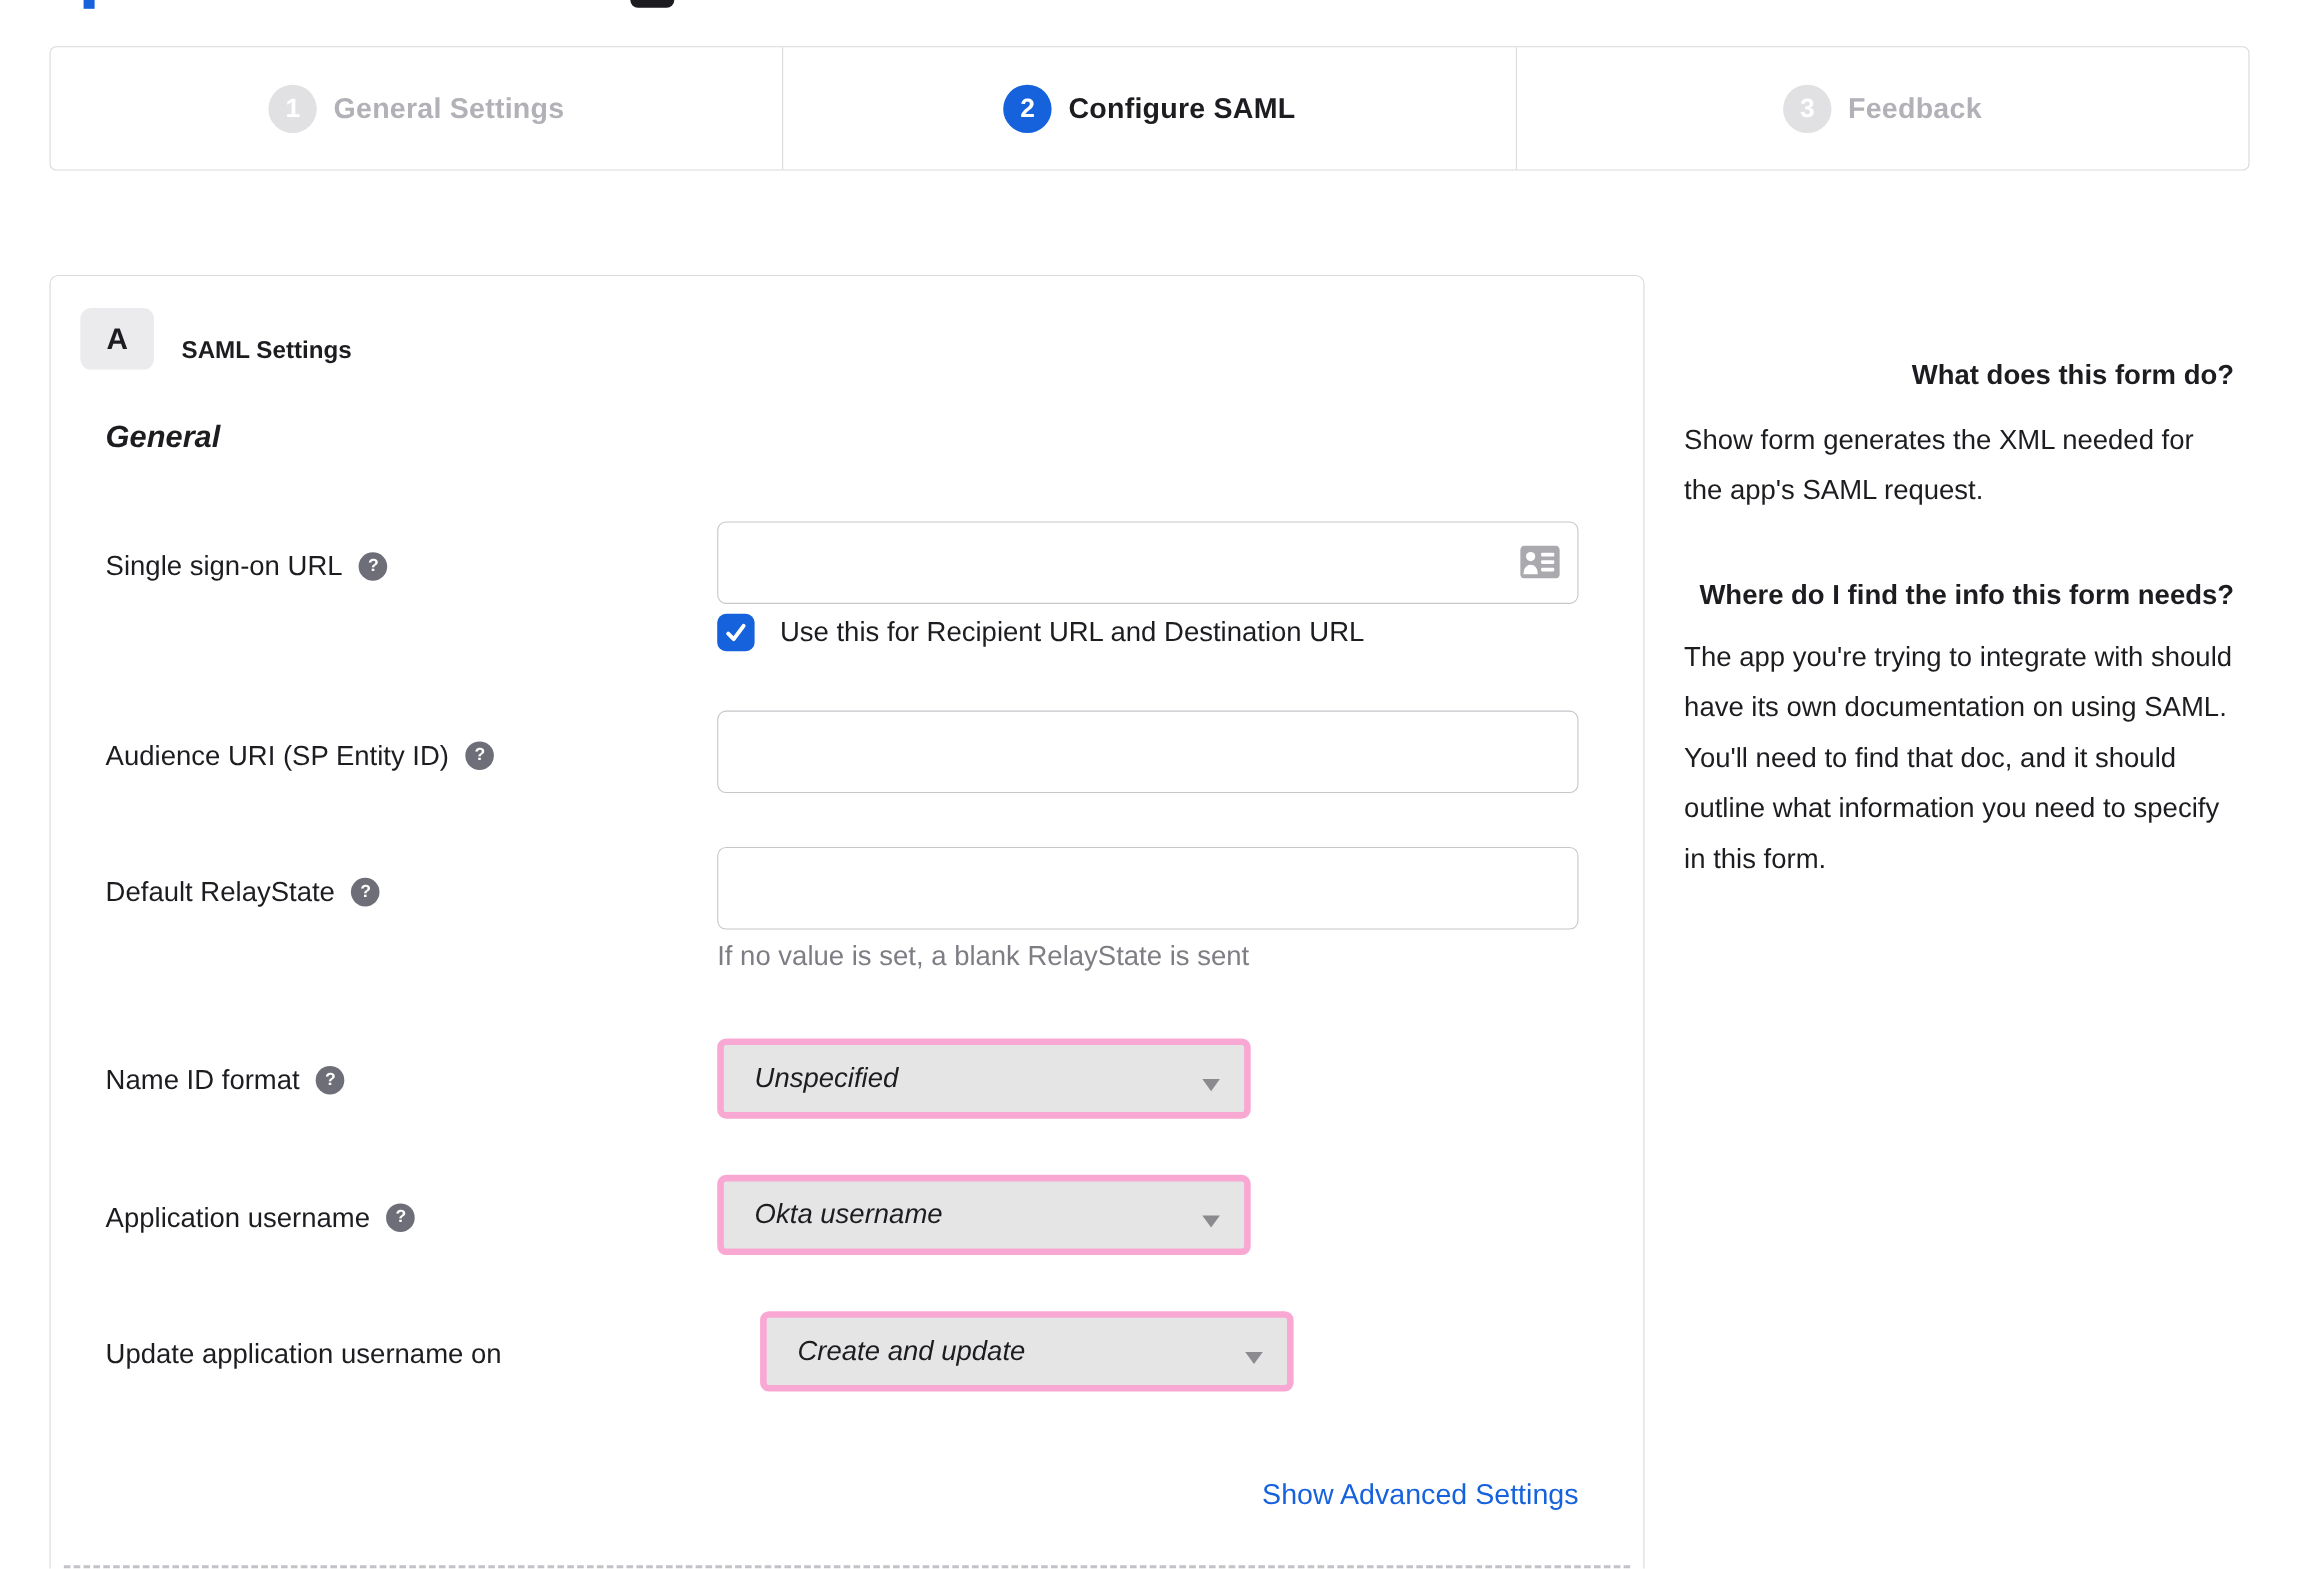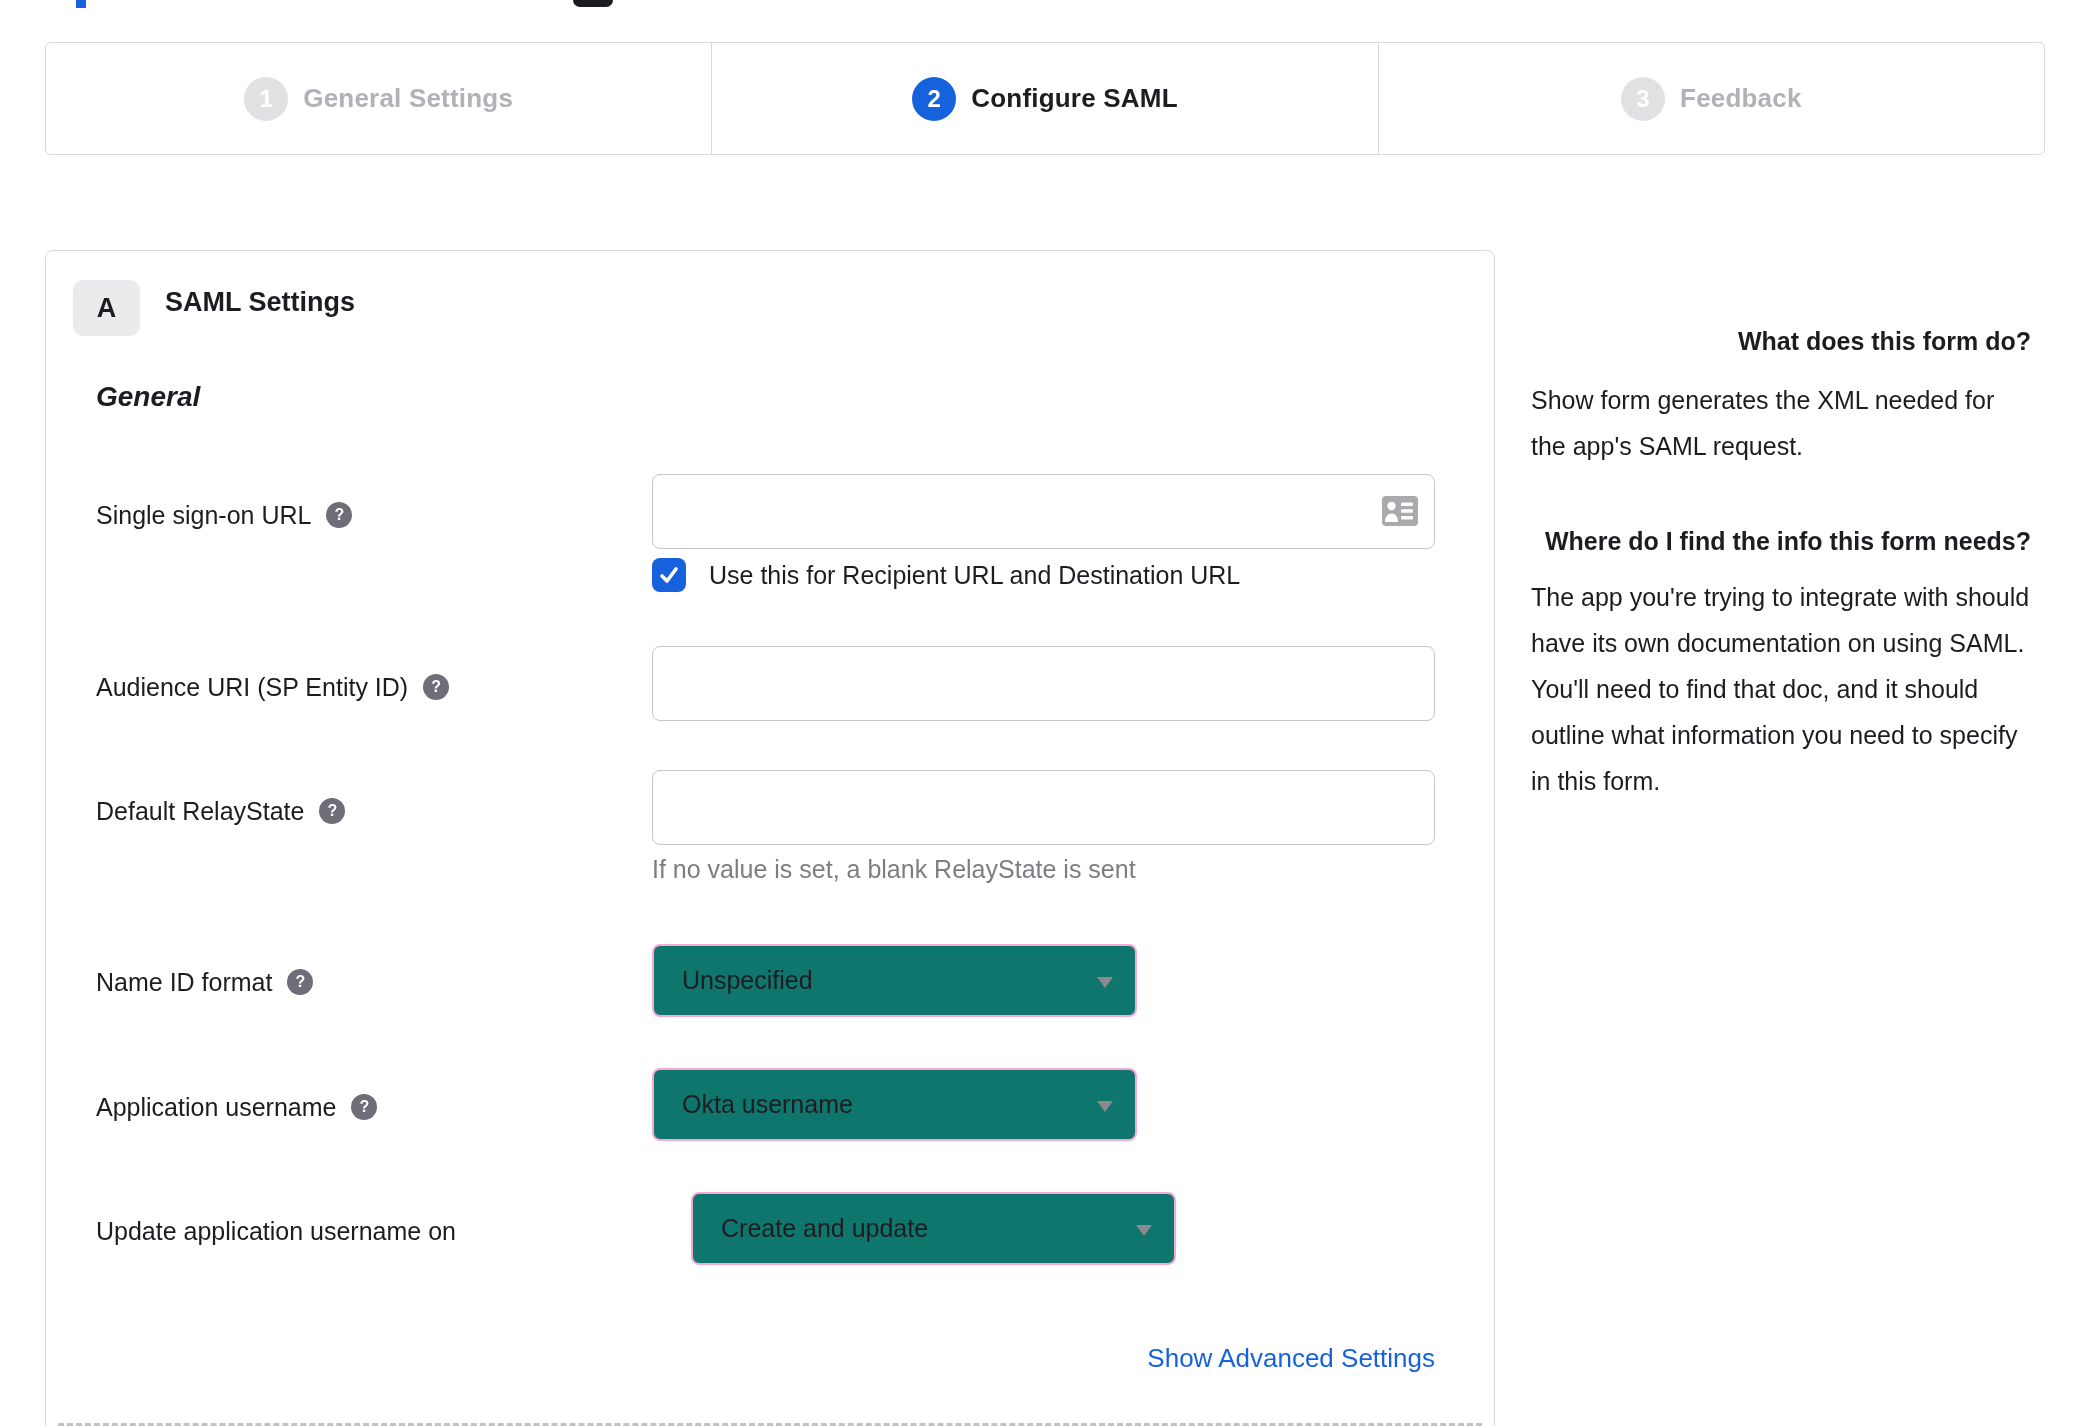--- a/index.html
+++ b/index.html
@@ -39,23 +39,23 @@
     position: absolute; left: 45px; top: 250px; width: 1450px; height: 1260px;
     background: #fff; border: 1px solid #d9d9de; border-radius: 8px;
   }
   .section-badge {
     position: absolute; left: 27px; top: 29px; width: 67px; height: 56px;
     background: #ebebed; border-radius: 10px;
     display: flex; align-items: center; justify-content: center;
     font-size: 27px; font-weight: 700; color: #1d1d21;
   }
   .section-title {
-    position: absolute; left: 119px; top: 23px; height: 56px;
+    position: absolute; left: 119px; top: 39px; height: 56px;
     display: flex; align-items: center;
-    font-size: 27px; font-weight: 700;
+    font-size: 22px; font-weight: 700;
   }
   .group-heading { position: absolute; left: 50px; top: 130px; font-size: 28px; font-weight: 700; font-style: italic; }
 
   .field-label {
     position: absolute; left: 50px;
     display: flex; align-items: center; gap: 15px;
     font-size: 25px; line-height: 28px; color: #1d1d21; white-space: nowrap; margin-top: 16px;
   }
   .help-icon {
     width: 26px; height: 26px; border-radius: 50%;
@@ -82,23 +82,23 @@
     width: 34px; height: 34px; border-radius: 8px;
     background: var(--accent);
     display: flex; align-items: center; justify-content: center;
   }
   .checkbox-label { font-size: 25px; color: #1d1d21; }
 
   .hint { position: absolute; left: 606px; top: 604px; font-size: 25px; color: #7d7d84; }
 
   .dropdown {
     position: absolute; left: 606px; width: 485px; height: 73px;
-    border: 2px solid #f9a8d4; border-radius: 8px; background: #0f766e;
+    border: 6px solid #f9a8d4; border-radius: 8px; background: #e5e5e5;
     display: flex; align-items: center;
-    padding: 0 55px 0 28px; cursor: pointer;
+    padding: 0 55px 0 28px; cursor: pointer; font-style: italic;
   }
   .dropdown-value { font-size: 25px; color: #1d1d21; }
   .dropdown-arrow {
     position: absolute; right: 22px; top: 31px;
     width: 0; height: 0;
     border-left: 8px solid transparent; border-right: 8px solid transparent;
     border-top: 11px solid #8a8a8f;
   }
 
   .advanced-link-row { position: absolute; left: 606px; top: 1092px; width: 783px; text-align: right; }

